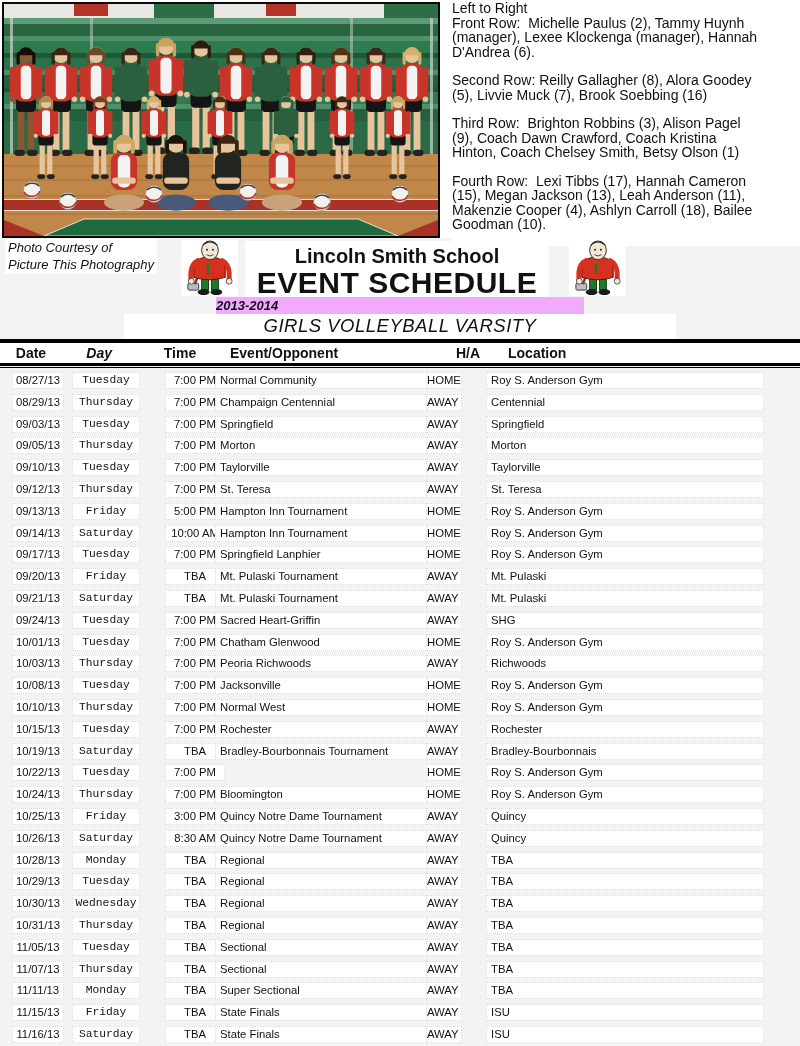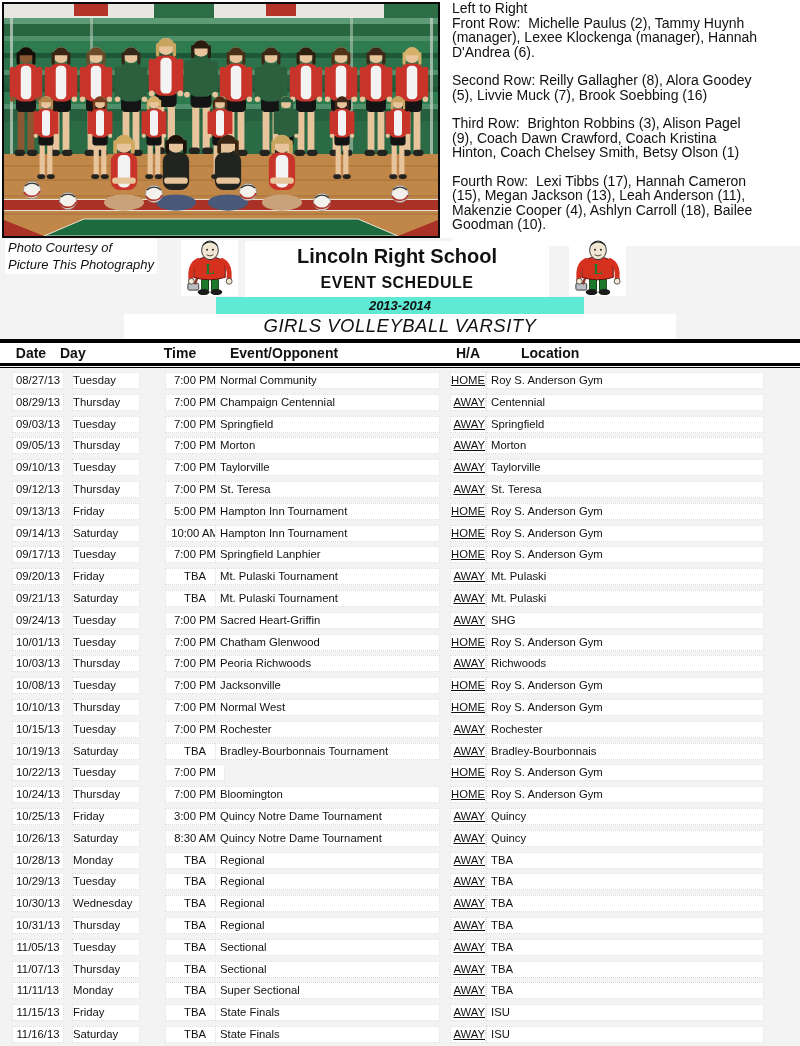--- a/index.html
+++ b/index.html
@@ -23,49 +23,49 @@
   .roster p{margin:0 0 14px 0;white-space:pre-wrap;}
 
   
   .credit{position:absolute;left:5px;top:239px;font-style:italic;font-size:13px;line-height:16.5px;background:#fff;padding:1px 3px;}
   .mascot{position:absolute;top:240px;width:57px;height:56px;background:#fff;}
   .mascot svg{display:block;width:100%;height:100%;}
   .mascot-left{left:181px;}
   .mascot-right{left:569px;}
   .title-block{position:absolute;left:245px;top:241px;width:304px;height:56px;background:#fff;text-align:center;}
   .school-line{font-size:20px;font-weight:bold;line-height:26px;margin-top:2px;}
-  .event-line{font-size:16px;font-weight:bold;line-height:27px;letter-spacing:.5px;}
-  .season-line{position:absolute;left:216px;top:297px;width:368px;height:17px;background:#5eead4;text-align:center;
+  .event-line{font-size:30px;font-weight:bold;line-height:27px;letter-spacing:.5px;}
+  .season-line{position:absolute;left:216px;top:297px;width:368px;height:17px;background:#f0abfc;text-align:left;
     font-size:13px;font-weight:bold;font-style:italic;line-height:17px;}
   .team-line{position:absolute;left:124px;top:314px;width:552px;height:25px;background:#fff;text-align:center;
     font-size:18.5px;font-style:italic;line-height:24px;letter-spacing:.5px;}
 
   
   .rule-top{position:absolute;left:0;top:339px;width:800px;height:4px;background:#000;}
   .head-band{position:absolute;left:0;top:343px;width:800px;height:20px;background:#fff;}
   .th{position:absolute;top:343px;height:20px;line-height:20px;font-size:14px;font-weight:bold;}
   .th-date{left:5px;width:52px;text-align:center;}
-  .th-day{left:60px;width:52px;text-align:left;}
+  .th-day{left:60px;width:52px;text-align:right;font-style:italic;}
   .th-time{left:150px;width:60px;text-align:center;}
   .th-event{left:218px;padding-left:12px;}
   .th-ha{left:450px;width:36px;text-align:center;}
-  .th-loc{left:521px;}
+  .th-loc{left:508px;}
   .rule-double{position:absolute;left:0;top:363px;width:800px;height:5px;
     border-top:3px solid #000;border-bottom:1px solid #000;box-sizing:border-box;background:#f3f3f3;}
 
   
   .rows{position:absolute;left:0;top:370px;width:800px;}
   .trow{position:relative;height:21.8px;}
   .cell{position:absolute;top:2px;height:17px;box-sizing:border-box;background:#fff;
     border:1px dotted #dcdcdc;font-size:11.3px;line-height:15px;white-space:nowrap;overflow:hidden;}
   .c-date{left:12px;width:52px;text-align:center;}
-  .c-day{left:72px;width:68px;}
+  .c-day{left:72px;width:68px;text-align:center;font-family:Liberation Mono, monospace;}
   .c-time{left:150px;width:60px;text-align:center;margin-left:15px;}
   .c-event{left:215px;width:225px;padding-left:4px;}
-  .c-ha{left:450px;width:36px;text-align:right;text-decoration:underline;}
+  .c-ha{left:426px;width:36px;text-align:left;}
   .c-loc{left:486px;width:278px;padding-left:4px;}
 </style>
 </head>
 <body>
 
 <div class="page">
   <div class="top-strip"></div>
 
   <div class="photo ph">
     <svg viewBox="0 0 434 232" preserveAspectRatio="none">
@@ -208,21 +208,21 @@
       <text x="28.5" y="35" font-size="14" font-weight="bold" fill="#1d7a2c" text-anchor="middle" font-family="Liberation Serif, serif">L</text>
       <ellipse cx="28.5" cy="10.5" rx="8.5" ry="9.5" fill="#f2e7d2" stroke="#333" stroke-width="1"></ellipse>
       <path d="M20.5,6.5 q8,-8 16,0 q-1,-5 -8,-5 q-7,0 -8,5 z" fill="#1a1a1a"></path>
       <circle cx="25.5" cy="10" r="1" fill="#222"></circle>
         <circle cx="31.5" cy="10" r="1" fill="#222"></circle>
       <path d="M25,15 q3.5,2.5 7,0" stroke="#222" fill="none" stroke-width="0.8"></path>
     </svg>
   </div>
 
   <div class="title-block">
-    <div class="school-line">Lincoln Right School</div>
+    <div class="school-line">Lincoln Smith School</div>
     <div class="event-line">EVENT SCHEDULE</div>
   </div>
 
   <div class="mascot mascot-right">
     <svg viewBox="0 0 56 57">
       <rect x="6" y="44" width="11" height="7" rx="1.5" fill="#b9bec4" stroke="#3a3a3a" stroke-width="1"></rect>
       <line x1="13" y1="45" x2="20" y2="27" stroke="#8d3b2c" stroke-width="2.5"></line>
       <rect x="20" y="37" width="7" height="14" fill="#1d7a2c" stroke="#123f14" stroke-width="1"></rect>
       <rect x="30" y="37" width="7" height="14" fill="#1d7a2c" stroke="#123f14" stroke-width="1"></rect>
       <ellipse cx="22" cy="53" rx="6" ry="3" fill="#1a1a1a"></ellipse>

